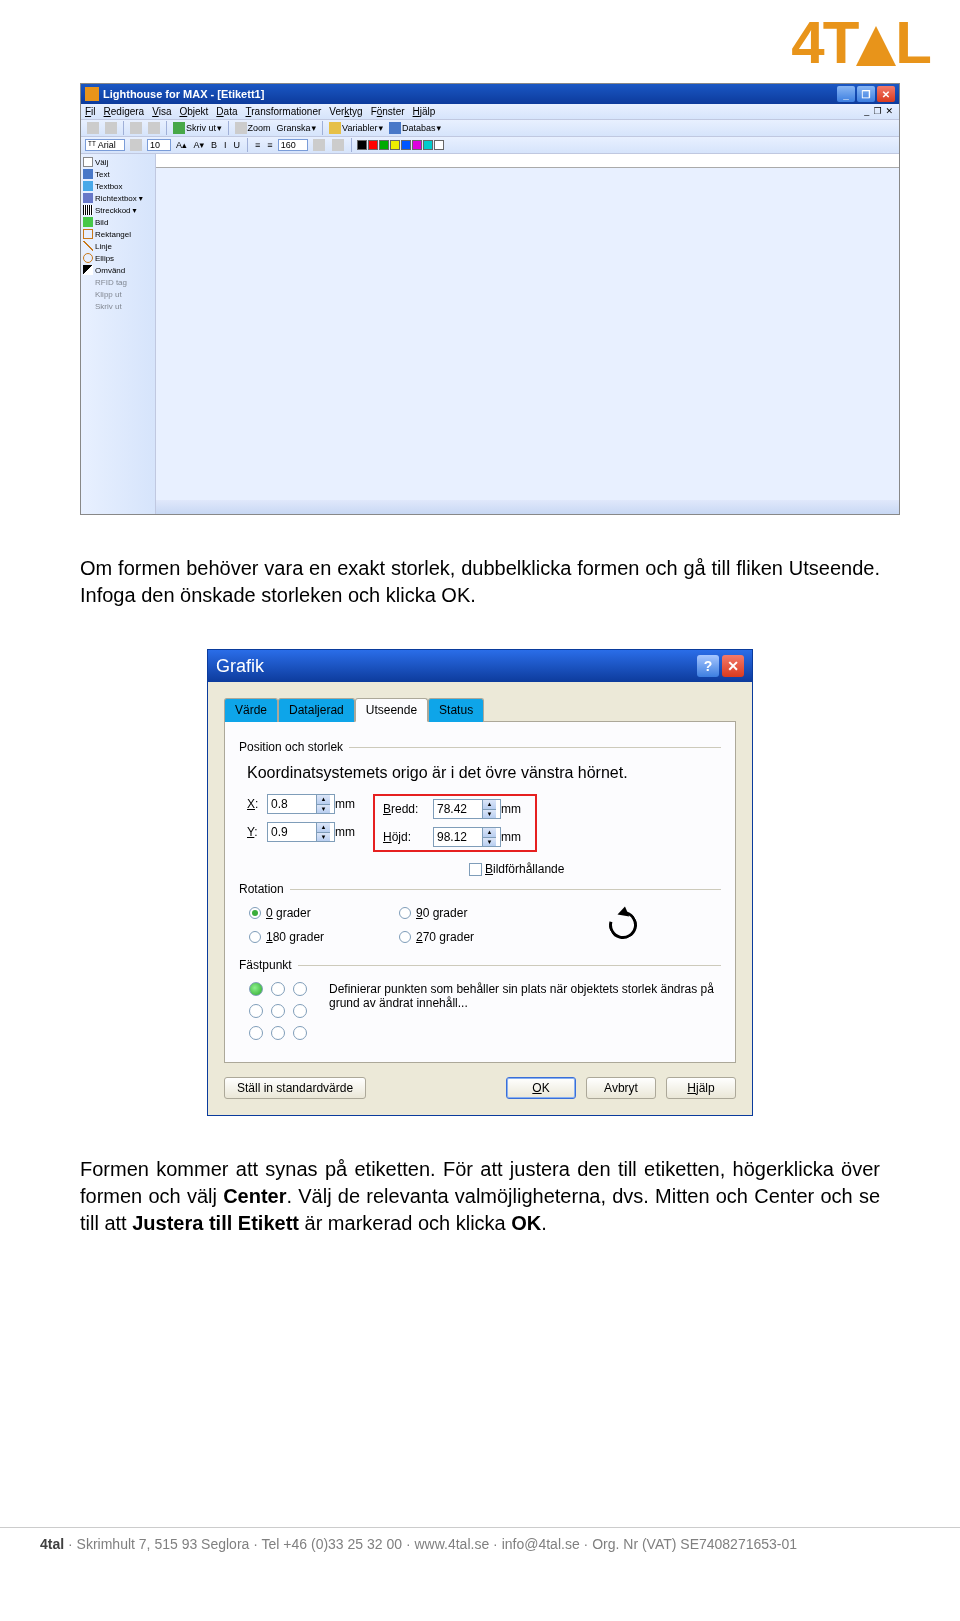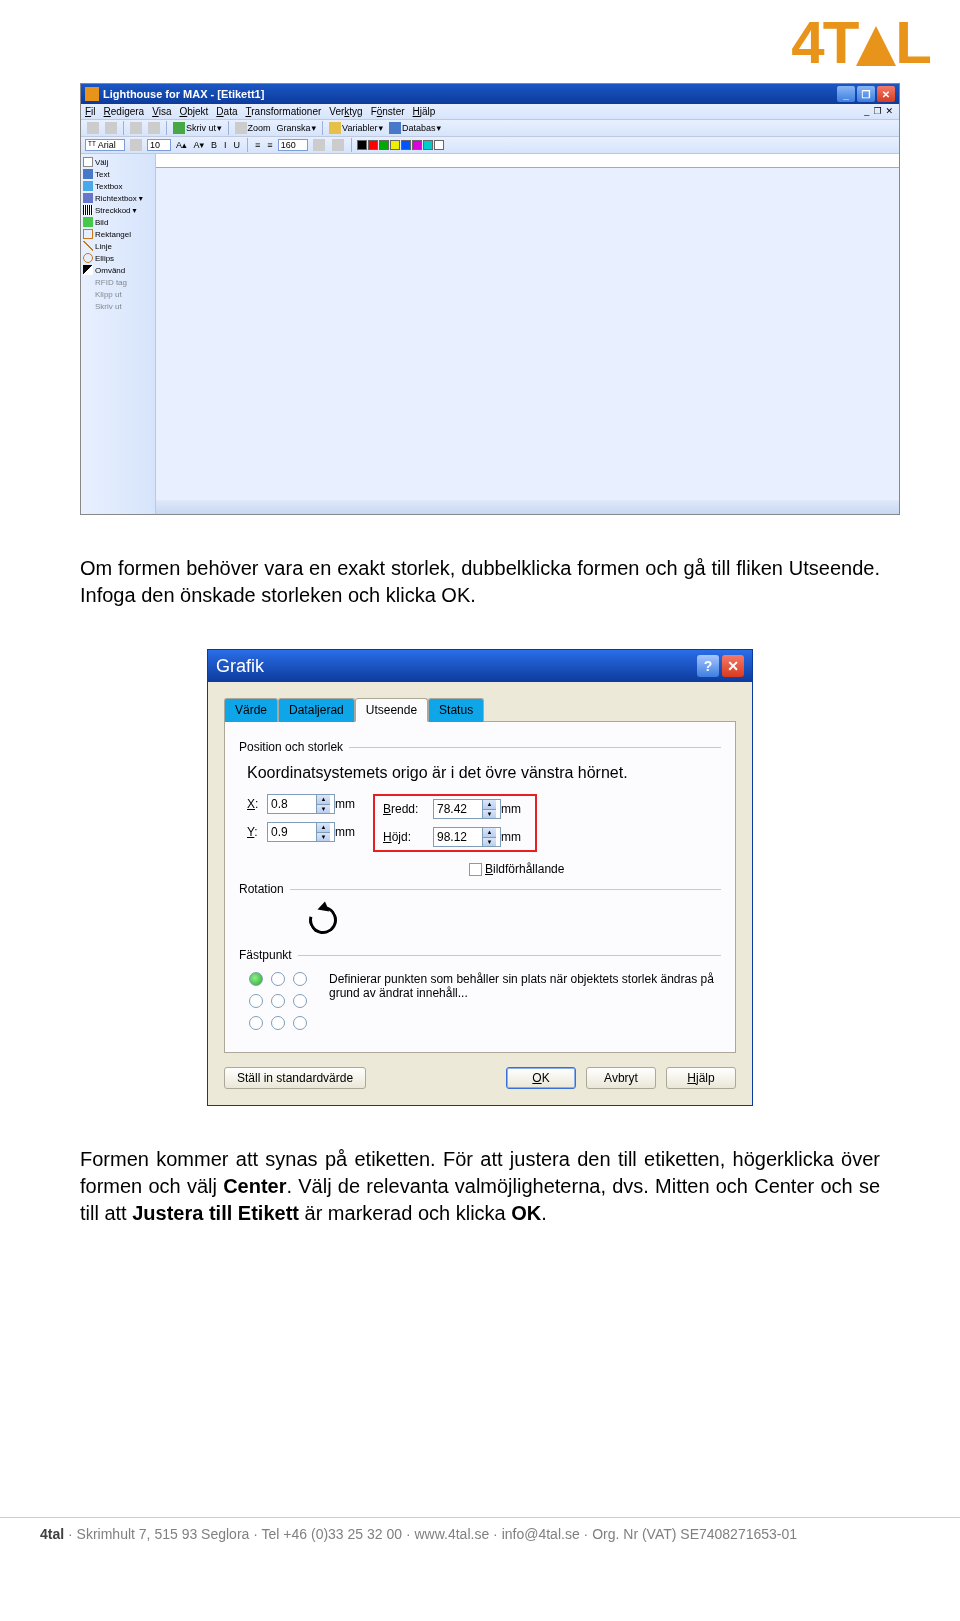--- a/index.html
+++ b/index.html
@@ -352,20 +352,38 @@
         <div class="checkbox-row">
           <span class="chk"></span>
           <span><u>B</u>ildförhållande</span>
         </div>
 
         <div class="group-header">
             <span class="group-label">Rotation</span>
             <span class="group-line"></span>
           </div>
         <div style="display:flex; align-items:center; margin-left:10px;">
+          <div style="display:grid; grid-template-columns: 150px 150px; row-gap:10px;">
+            <div class="radio-row">
+                <span class="radio checked"></span>
+                <span><u>0</u> grader</span>
+              </div>
+            <div class="radio-row">
+                <span class="radio"></span>
+                <span><u>9</u>0 grader</span>
+              </div>
+            <div class="radio-row">
+                <span class="radio"></span>
+                <span><u>1</u>80 grader</span>
+              </div>
+            <div class="radio-row">
+                <span class="radio"></span>
+                <span><u>2</u>70 grader</span>
+              </div>
+          </div>
           <div style="margin-left:60px">
               <div class="rot-icon"></div>
             </div>
         </div>
 
         <div class="group-header" style="margin-top:14px">
             <span class="group-label">Fästpunkt</span>
             <span class="group-line"></span>
           </div>
         <div class="anchor-row">

